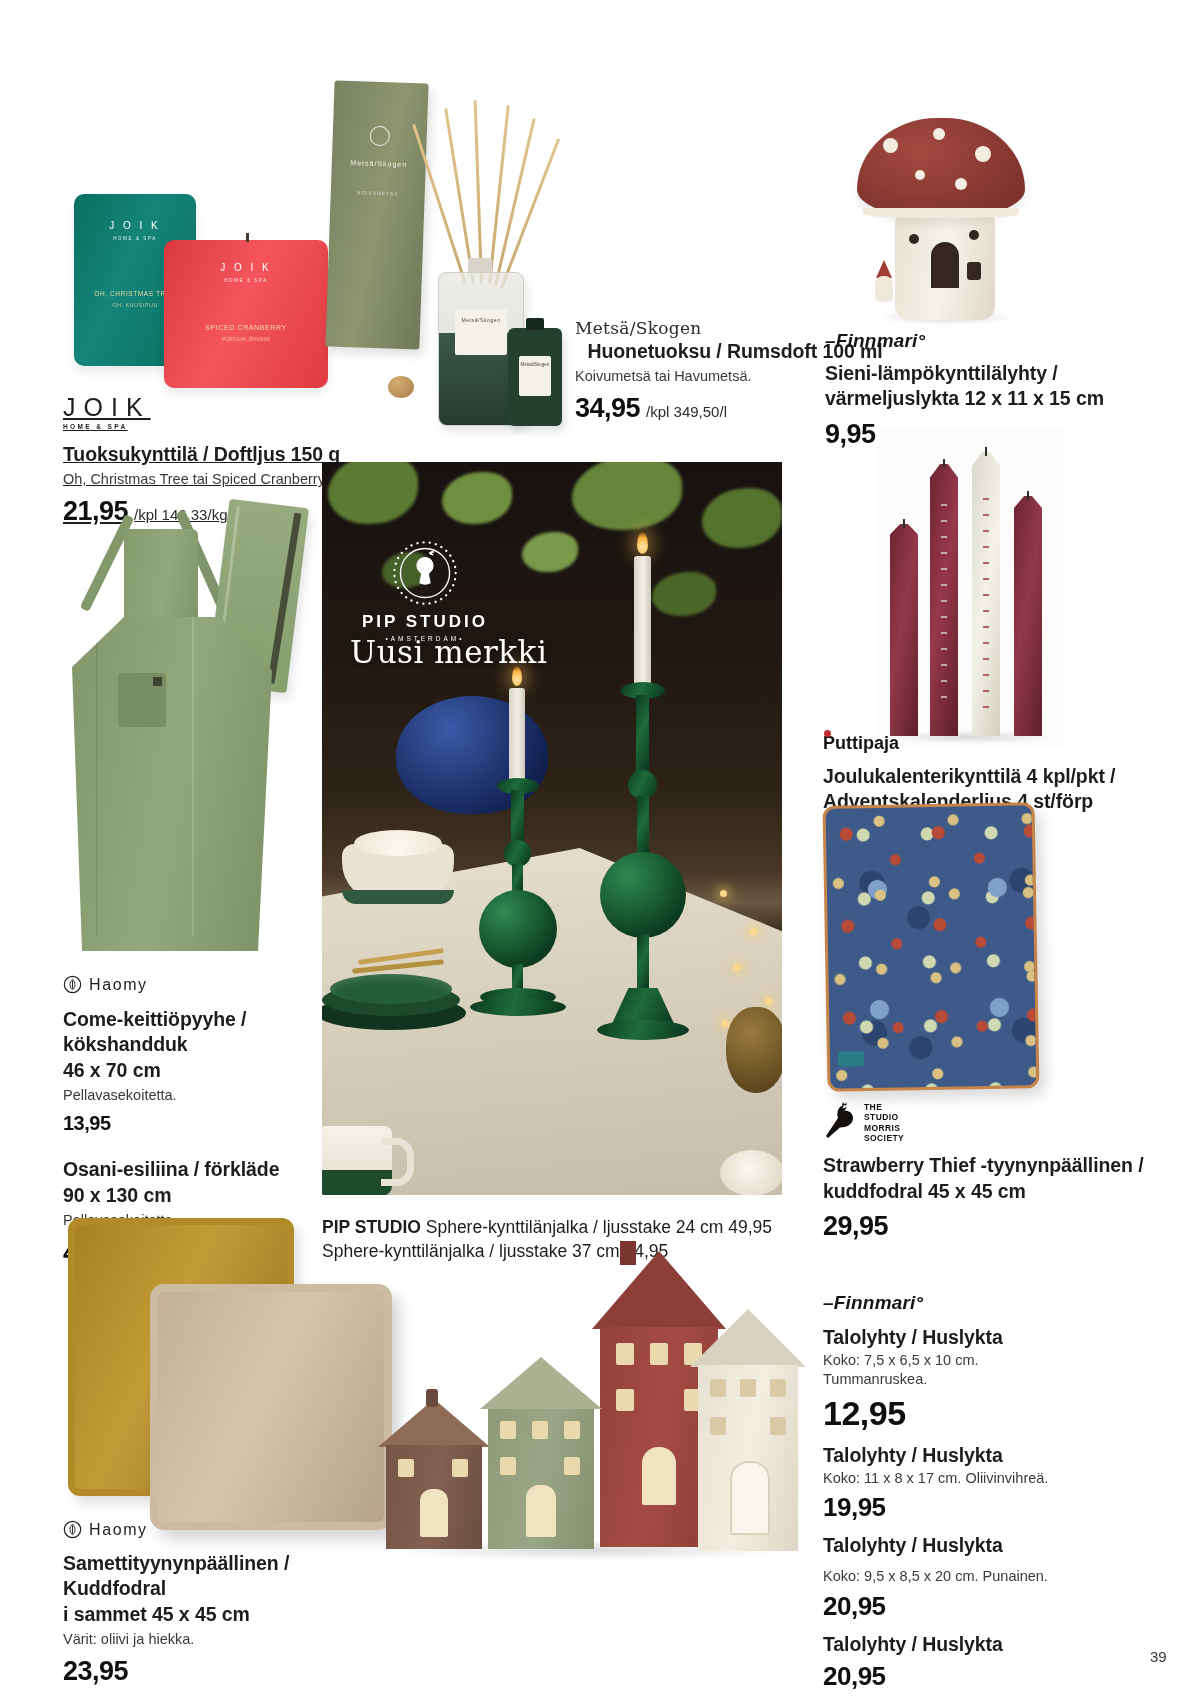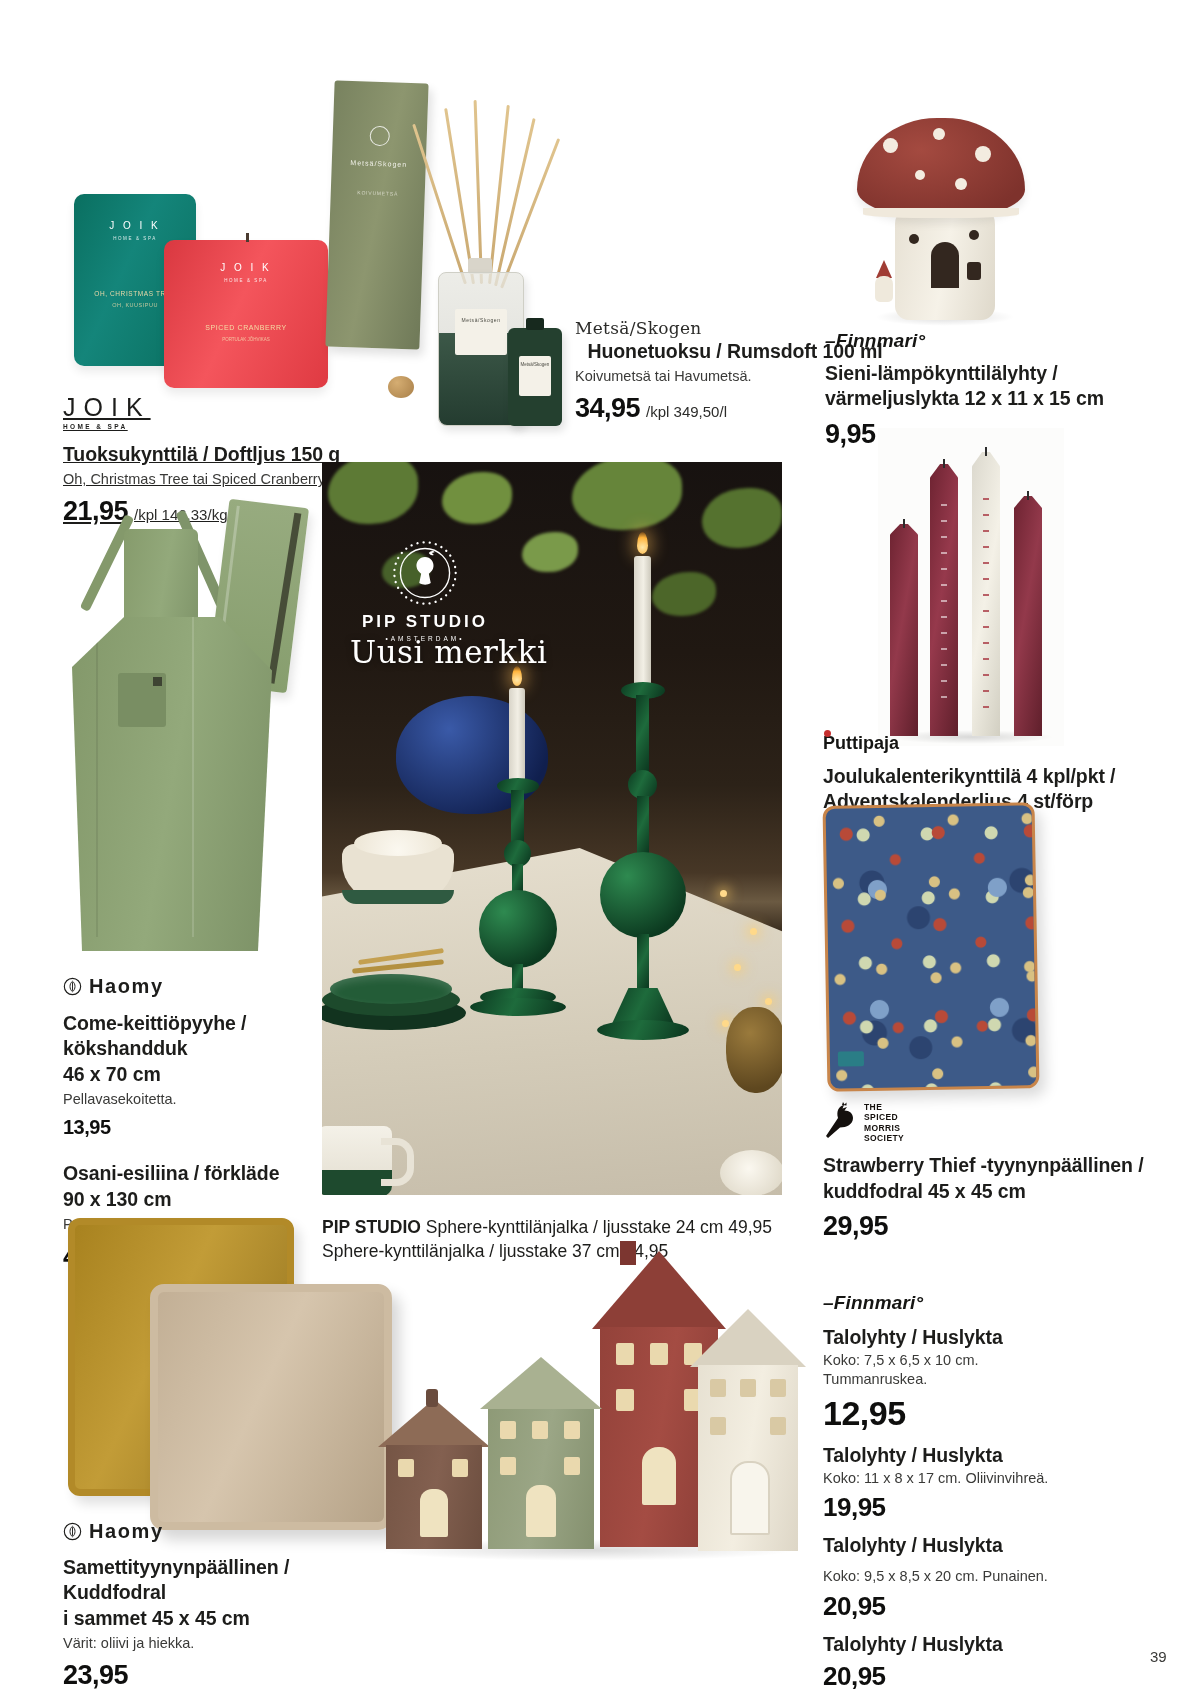--- a/index.html
+++ b/index.html
@@ -10,21 +10,21 @@
   .title{font-size:19.5px;font-weight:700;color:#1d1d1b;line-height:1.3;letter-spacing:-0.1px;}
   .desc{font-size:14.5px;color:#3a3a38;line-height:1.32;margin-top:3px;}
   .price-row{margin-top:7px;display:flex;align-items:baseline;}
   .price{font-size:27px;font-weight:800;color:#0f0f0e;letter-spacing:-0.5px;}
   .unit{font-size:15px;font-weight:400;color:#2c2c2a;margin-left:6px;}
   
   .joik-logo{font-size:25px;letter-spacing:8px;font-weight:400;color:#1d1d1b;}
   .joik-sub{font-size:6.5px;letter-spacing:2.4px;font-weight:700;margin-top:1px;color:#1d1d1b;}
   .serif-brand{font-family:"DejaVu Serif",serif;font-size:17px;color:#2b2b29;letter-spacing:0.3px;}
   .finnmari{font-style:italic;font-weight:800;font-size:19px;color:#151513;letter-spacing:0.2px;}
-  .haomy-row{display:flex;align-items:center;gap:7px;font-weight:700;font-size:20px;letter-spacing:1.6px;color:#1d1d1b;}
+  .haomy-row{display:flex;align-items:center;gap:7px;font-weight:400;font-size:16px;letter-spacing:1.6px;color:#1d1d1b;}
   .puttipaja{font-weight:800;font-size:18px;color:#151513;position:relative;display:inline-block;}
   .pp-dot{position:absolute;width:7px;height:7px;background:#c62f2f;border-radius:50%;top:-3px;left:1px;}
   .morris-logo{display:flex;align-items:flex-start;gap:7px;}
   .morris-text{font-size:8.5px;font-weight:700;line-height:1.22;letter-spacing:0.4px;color:#14100d;}
   
   .jc{border-radius:10px;position:absolute;box-shadow:0 6px 10px rgba(0,0,0,.08);}
   .jc-txt{position:absolute;width:100%;text-align:center;color:#fff;}
   
   .stick{position:absolute;width:3px;background:linear-gradient(#e0c48e,#c9a870);transform-origin:bottom center;border-radius:2px;}
   
@@ -322,21 +322,21 @@
   </div>
 
   <div class="info" style="left:823px;top:1102px;width:330px;">
     <div class="morris-logo">
       <svg width="34" height="36" viewBox="0 0 34 36">
         <path fill="#14100d" d="M3 34 L15 16 C13 9 16 4 21 3 l-1.5 3.5 4.5 -1.5 -2.5 3.5 c5 0 8.5 3 8.5 7.5 c0 6.5 -6.5 9.5 -13 9.5 L5 36 Z"></path>
         <path fill="#14100d" d="M19 3 l1 -3 1.5 2.5 2 -2 0 3 z"></path>
       </svg>
       <div class="morris-text">
         <div>THE</div>
-        <div>SPICED</div>
+        <div>STUDIO</div>
         <div>MORRIS</div>
         <div>SOCIETY</div>
       </div>
     </div>
     <div class="title" style="margin-top:10px;">Strawberry Thief -tyynynpäällinen /</div>
     <div class="title">kuddfodral 45 x 45 cm</div>
     <div class="price-row">
       <span class="price">29,95</span>
     </div>
   </div>

